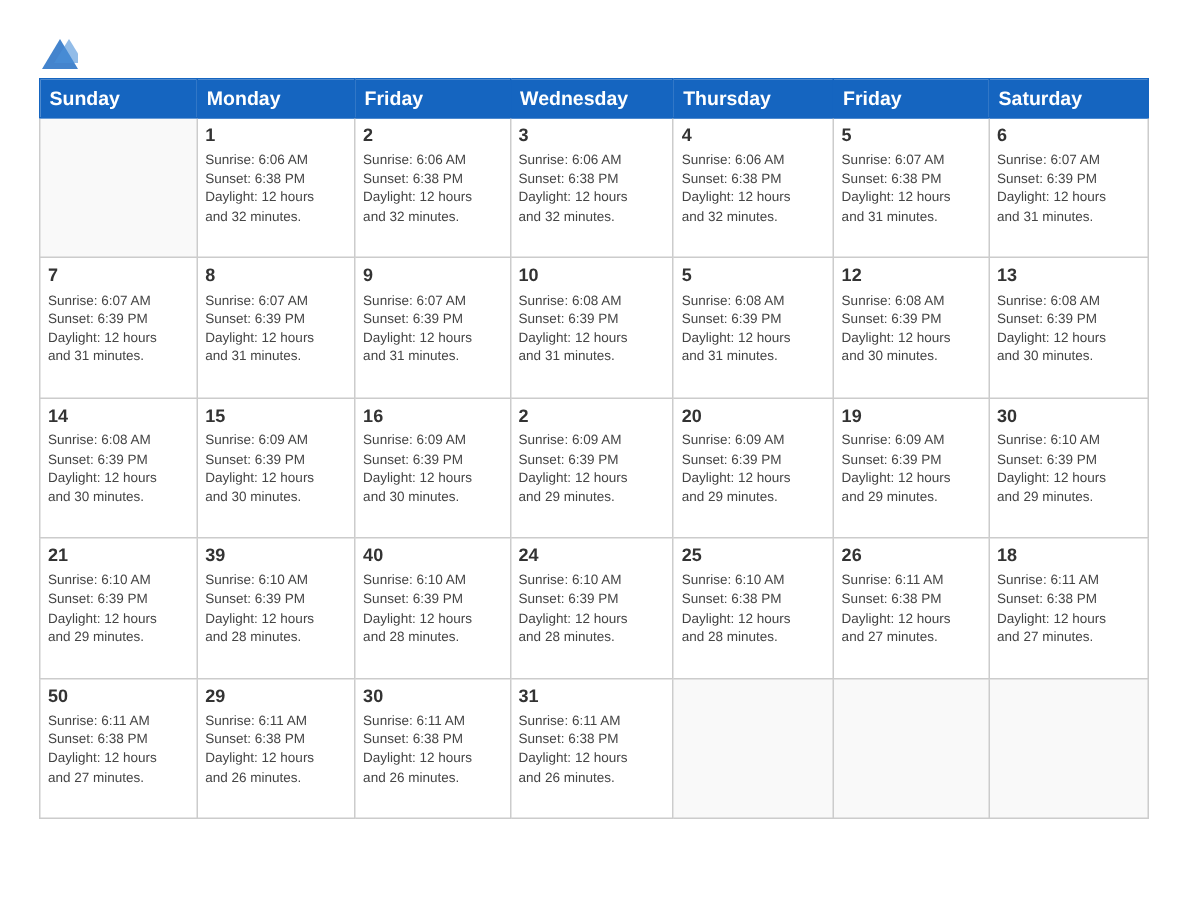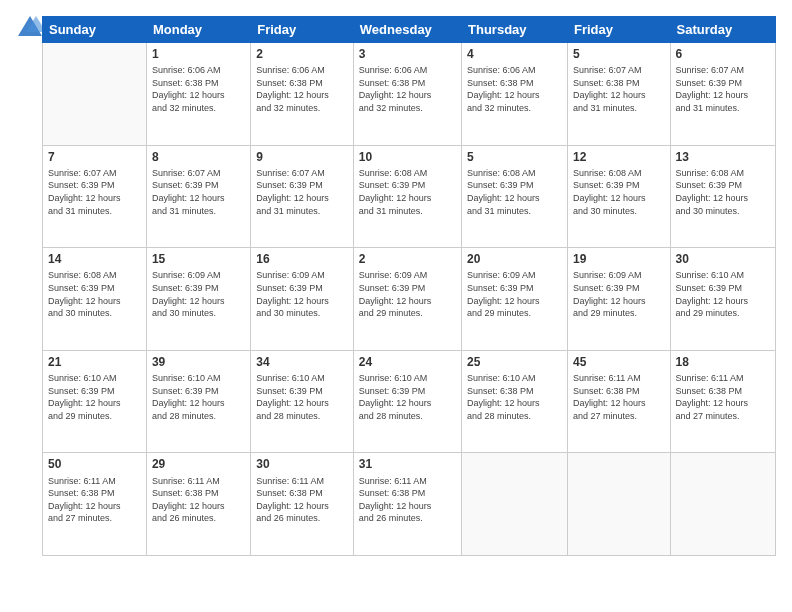--- a/index.html
+++ b/index.html
@@ -6,23 +6,23 @@
     body {
       font-family: Arial, sans-serif;
       background: #fff;
       width: 792px;
       height: 612px;
       overflow: hidden;
     }
     .page {
       width: 792px;
       height: 572px;
-      padding: 16px;
+      padding: 26px;
       display: flex;
-      flex-direction: row;
+      flex-direction: column;
     }
     .header {
       display: flex;
       justify-content: space-between;
       align-items: flex-start;
       margin-bottom: 10px;
     }
     .logo {
       display: flex;
       align-items: center;
@@ -286,42 +286,42 @@
 and 29 minutes.</div>
           </td>
           <td>
             <span class="day-number">39</span>
             <div class="day-info" style="white-space: pre-line;">Sunrise: 6:10 AM
 Sunset: 6:39 PM
 Daylight: 12 hours
 and 28 minutes.</div>
           </td>
           <td>
-            <span class="day-number">34</span>
+            <span class="day-number">40</span>
             <div class="day-info" style="white-space: pre-line;">Sunrise: 6:10 AM
 Sunset: 6:39 PM
 Daylight: 12 hours
 and 28 minutes.</div>
           </td>
           <td>
             <span class="day-number">24</span>
             <div class="day-info" style="white-space: pre-line;">Sunrise: 6:10 AM
 Sunset: 6:39 PM
 Daylight: 12 hours
 and 28 minutes.</div>
           </td>
           <td>
             <span class="day-number">25</span>
             <div class="day-info" style="white-space: pre-line;">Sunrise: 6:10 AM
 Sunset: 6:38 PM
 Daylight: 12 hours
 and 28 minutes.</div>
           </td>
           <td>
-            <span class="day-number">45</span>
+            <span class="day-number">26</span>
             <div class="day-info" style="white-space: pre-line;">Sunrise: 6:11 AM
 Sunset: 6:38 PM
 Daylight: 12 hours
 and 27 minutes.</div>
           </td>
           <td>
             <span class="day-number">18</span>
             <div class="day-info" style="white-space: pre-line;">Sunrise: 6:11 AM
 Sunset: 6:38 PM
 Daylight: 12 hours

